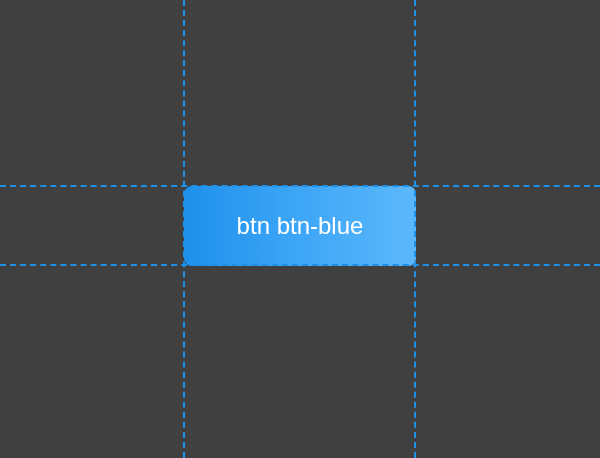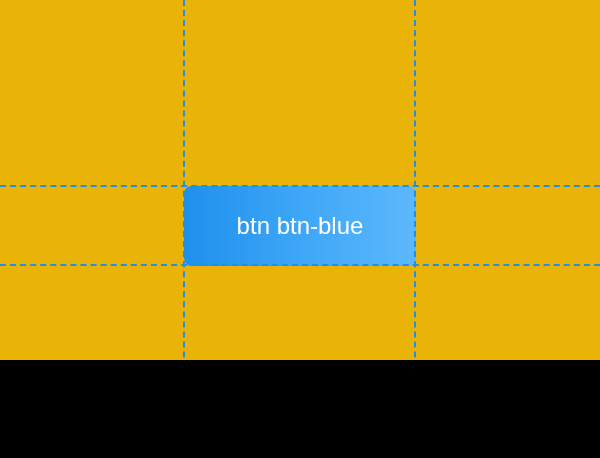--- a/index.html
+++ b/index.html
@@ -9,22 +9,22 @@
     background: #000000;
   }
 
   body {
     font-family: "Liberation Sans", sans-serif;
   }
 
   #stage {
     position: relative;
     width: 600px;
-    height: 360px;
-    background: #eab308;
+    height: 458px;
+    background: #404040;
     overflow: hidden;
   }
 
   
   #btn-blue {
     position: absolute;
     left: 184px;
     top: 186px;
     width: 232px;
     height: 80px;

